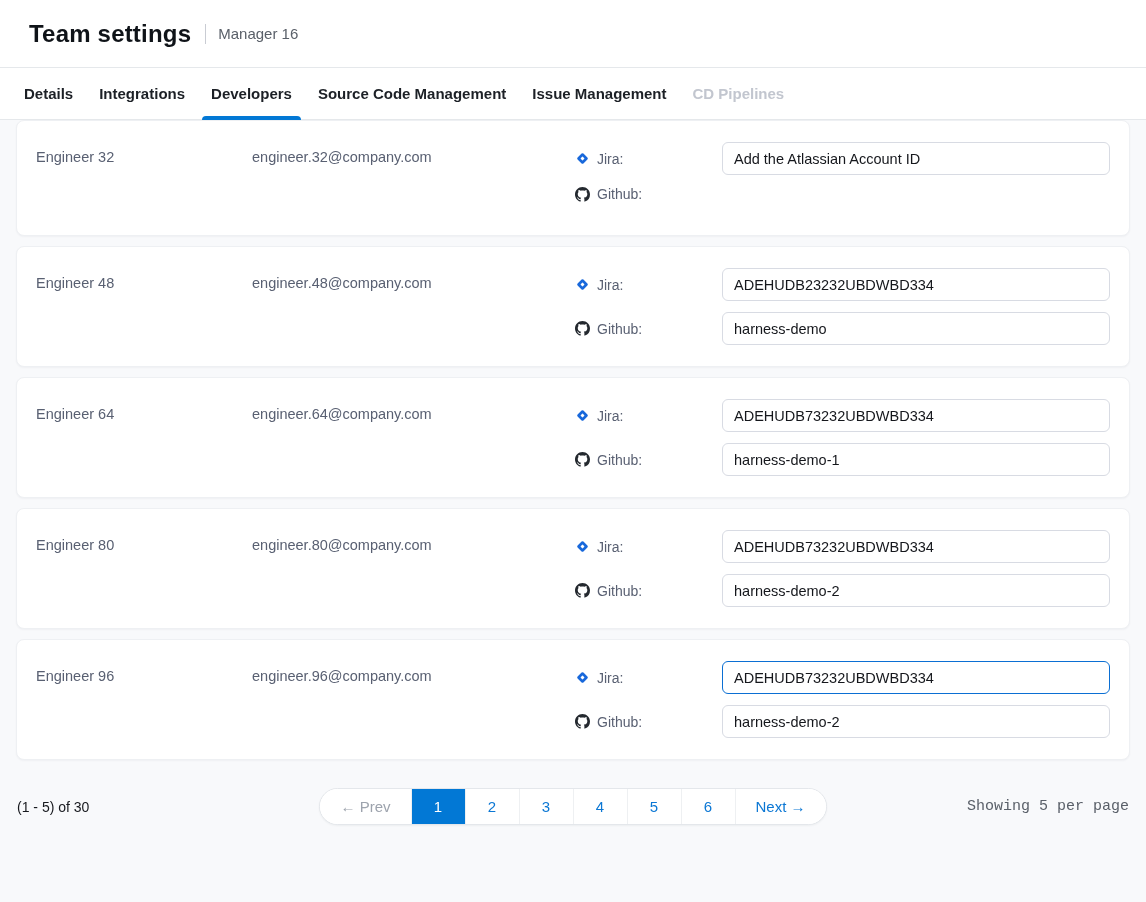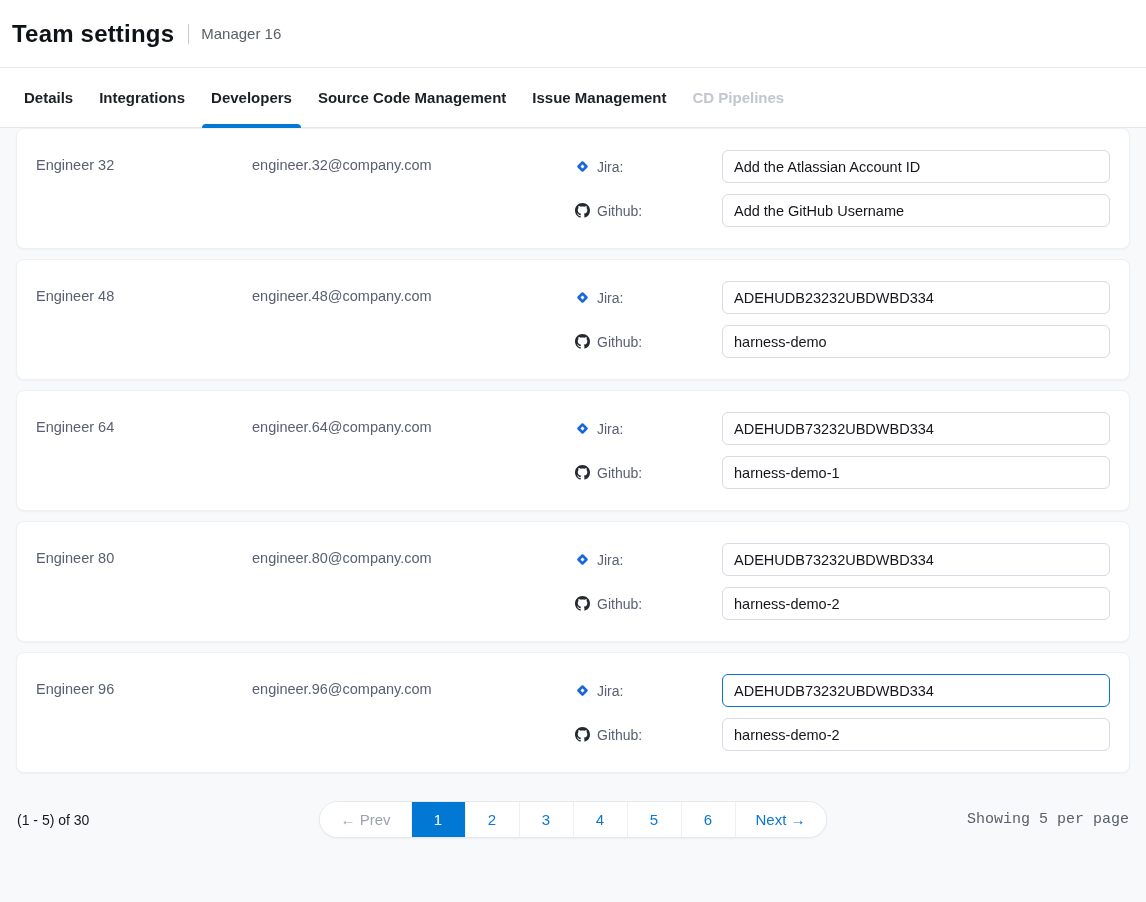--- a/index.html
+++ b/index.html
@@ -8,30 +8,30 @@
     font-family:"Liberation Sans", sans-serif;
     background:#ffffff;
     color:#1c2026;
     overflow:hidden;
   }
 
   
   .page-header {
     height:67px;
     display:flex; align-items:center;
-    padding:0 12px;
+    padding:0 29px;
     background:#ffffff;
   }
   .page-title { font-size:24px; font-weight:700; color:#0f1318; letter-spacing:.2px; }
   .title-divider { width:1px; height:20px; background:#c9ccd3; margin:0 12px 0 14px; }
   .page-subtitle { font-size:15px; color:#5a6069; }
 
   
   .tabbar {
-    height:61px;
+    height:53px;
     display:flex; align-items:flex-end;
     gap:26px;
     padding:0 24px;
     border-top:1px solid #e5e8eb;
     border-bottom:1px solid #e5e8eb;
     background:#ffffff;
   }
   .tab {
     position:relative;
     font-size:15px; font-weight:600; color:#1c2026;
@@ -166,21 +166,20 @@
       </div>
       <div class="int-line">
         <span class="int-label-wrap">
           <span class="int-icon">
             <svg viewBox="0 0 16 16" width="15" height="15" fill="#24292f">
                 <path d="M8 0C3.58 0 0 3.58 0 8c0 3.54 2.29 6.53 5.47 7.59.4.07.55-.17.55-.38 0-.19-.01-.82-.01-1.49-2.01.37-2.53-.49-2.69-.94-.09-.23-.48-.94-.82-1.13-.28-.15-.68-.52-.01-.53.63-.01 1.08.58 1.23.82.72 1.21 1.87.87 2.33.66.07-.52.28-.87.51-1.07-1.78-.2-3.64-.89-3.64-3.95 0-.87.31-1.59.82-2.15-.08-.2-.36-1.02.08-2.12 0 0 .67-.21 2.2.82.64-.18 1.32-.27 2-.27s1.36.09 2 .27c1.53-1.04 2.2-.82 2.2-.82.44 1.1.16 1.92.08 2.12.51.56.82 1.27.82 2.15 0 3.07-1.87 3.75-3.65 3.95.29.25.54.73.54 1.48 0 1.07-.01 1.93-.01 2.2 0 .21.15.46.55.38A8.01 8.01 0 0 0 16 8c0-4.42-3.58-8-8-8z"></path>
               </svg>
           </span>
           <span class="int-label">Github:</span>
         </span>
-        <input class="int-input" type="text" value="Add the GitHub Username" style="">
       </div>
     </div>
   </section>
 
   <section class="row-card">
     <div class="cell-name">Engineer 48</div>
     <div class="cell-email">engineer.48@company.com</div>
     <div class="cell-integrations">
       <div class="int-line">
         <span class="int-label-wrap">

